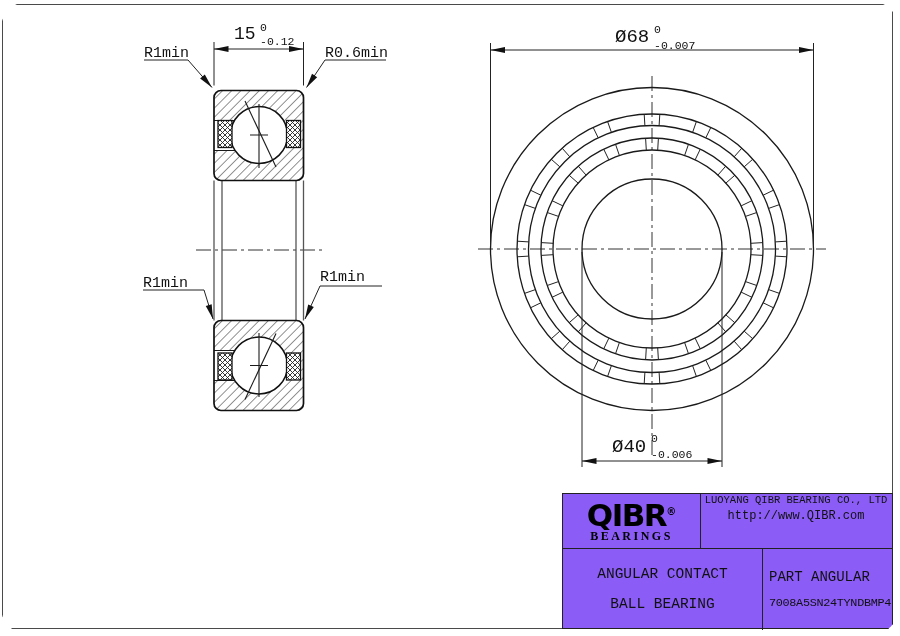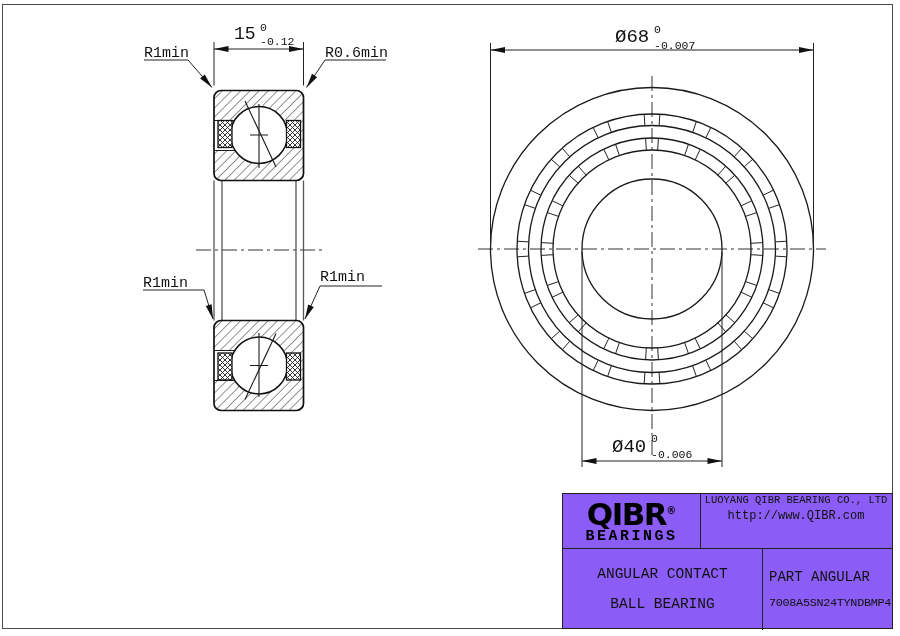--- a/index.html
+++ b/index.html
@@ -1,17 +1,17 @@
 <!DOCTYPE html>
 <html><head>
 <meta charset="utf-8">
 <style>
   html,body{margin:0;padding:0;background:#ffffff;}
   #stage{position:relative;width:900px;height:636px;background:#ffffff;overflow:hidden;
-         font-family:"Liberation Mono", monospace;color:#111;}
+         font-family:"Liberation Mono", monospace;color:#111;border-radius:32px;}
   #page-border{position:absolute;left:2px;top:4px;width:891px;height:625px;
                border:1.6px solid #4a4a4a;box-sizing:border-box;}
   svg{position:absolute;left:0;top:0;}
   .dim-main{font-family:"Liberation Mono", monospace;font-size:19px;fill:#111;}
   .dim-main.sm{font-size:18px;}
   .dim-tol{font-family:"Liberation Mono", monospace;font-size:11.5px;fill:#111;}
   .rlabel{font-family:"Liberation Mono", monospace;font-size:15px;fill:#111;}
   .thin{stroke:#1a1a1a;stroke-width:1.1;fill:none;}
   .edge{stroke:#111;stroke-width:1.7;fill:none;}
   .circ{stroke:#1a1a1a;stroke-width:1.3;fill:none;}
@@ -24,21 +24,21 @@
                border:1.6px solid #222;box-sizing:border-box;background:#8b5cf6;}
   .tb-hdiv{position:absolute;left:0;top:54px;width:100%;height:0;border-top:1.5px solid #222;}
   .tb-vdiv1{position:absolute;left:137px;top:0;height:54px;width:0;border-left:1.3px solid #222;}
   .tb-vdiv2{position:absolute;left:199px;top:54px;height:82px;width:0;border-left:1.5px solid #222;}
   .cell{position:absolute;box-sizing:border-box;}
   #logo-cell{left:0;top:0;width:137px;height:54px;display:flex;flex-direction:column;
              align-items:center;justify-content:center;}
   .brand-row{font-family:"DejaVu Sans", sans-serif;font-weight:900;font-size:31px;
              letter-spacing:-1.5px;line-height:28px;color:#000;}
   .brand-reg{font-size:10px;vertical-align:super;letter-spacing:0;font-weight:700;}
-  .brand-sub{font-family:Liberation Mono, monospace;font-weight:700;font-size:15px;
+  .brand-sub{font-family:Liberation Serif, serif;font-weight:700;font-size:12px;
              letter-spacing:2.5px;color:#000;margin-top:0px;}
   #company-cell{left:137px;top:0;width:192px;height:54px;display:flex;flex-direction:column;
                 align-items:center;}
   .company-line{font-size:10.5px;white-space:nowrap;letter-spacing:0;}
   .website-line{font-size:12px;margin-top:3px;white-space:nowrap;}
   #product-cell{left:0;top:54px;width:199px;height:82px;display:flex;flex-direction:column;
                 align-items:center;justify-content:center;}
   .product-line{font-size:14.5px;line-height:30px;white-space:nowrap;}
   #part-cell{left:199px;top:54px;width:130px;height:82px;display:flex;flex-direction:column;
              justify-content:center;padding-left:7px;}

